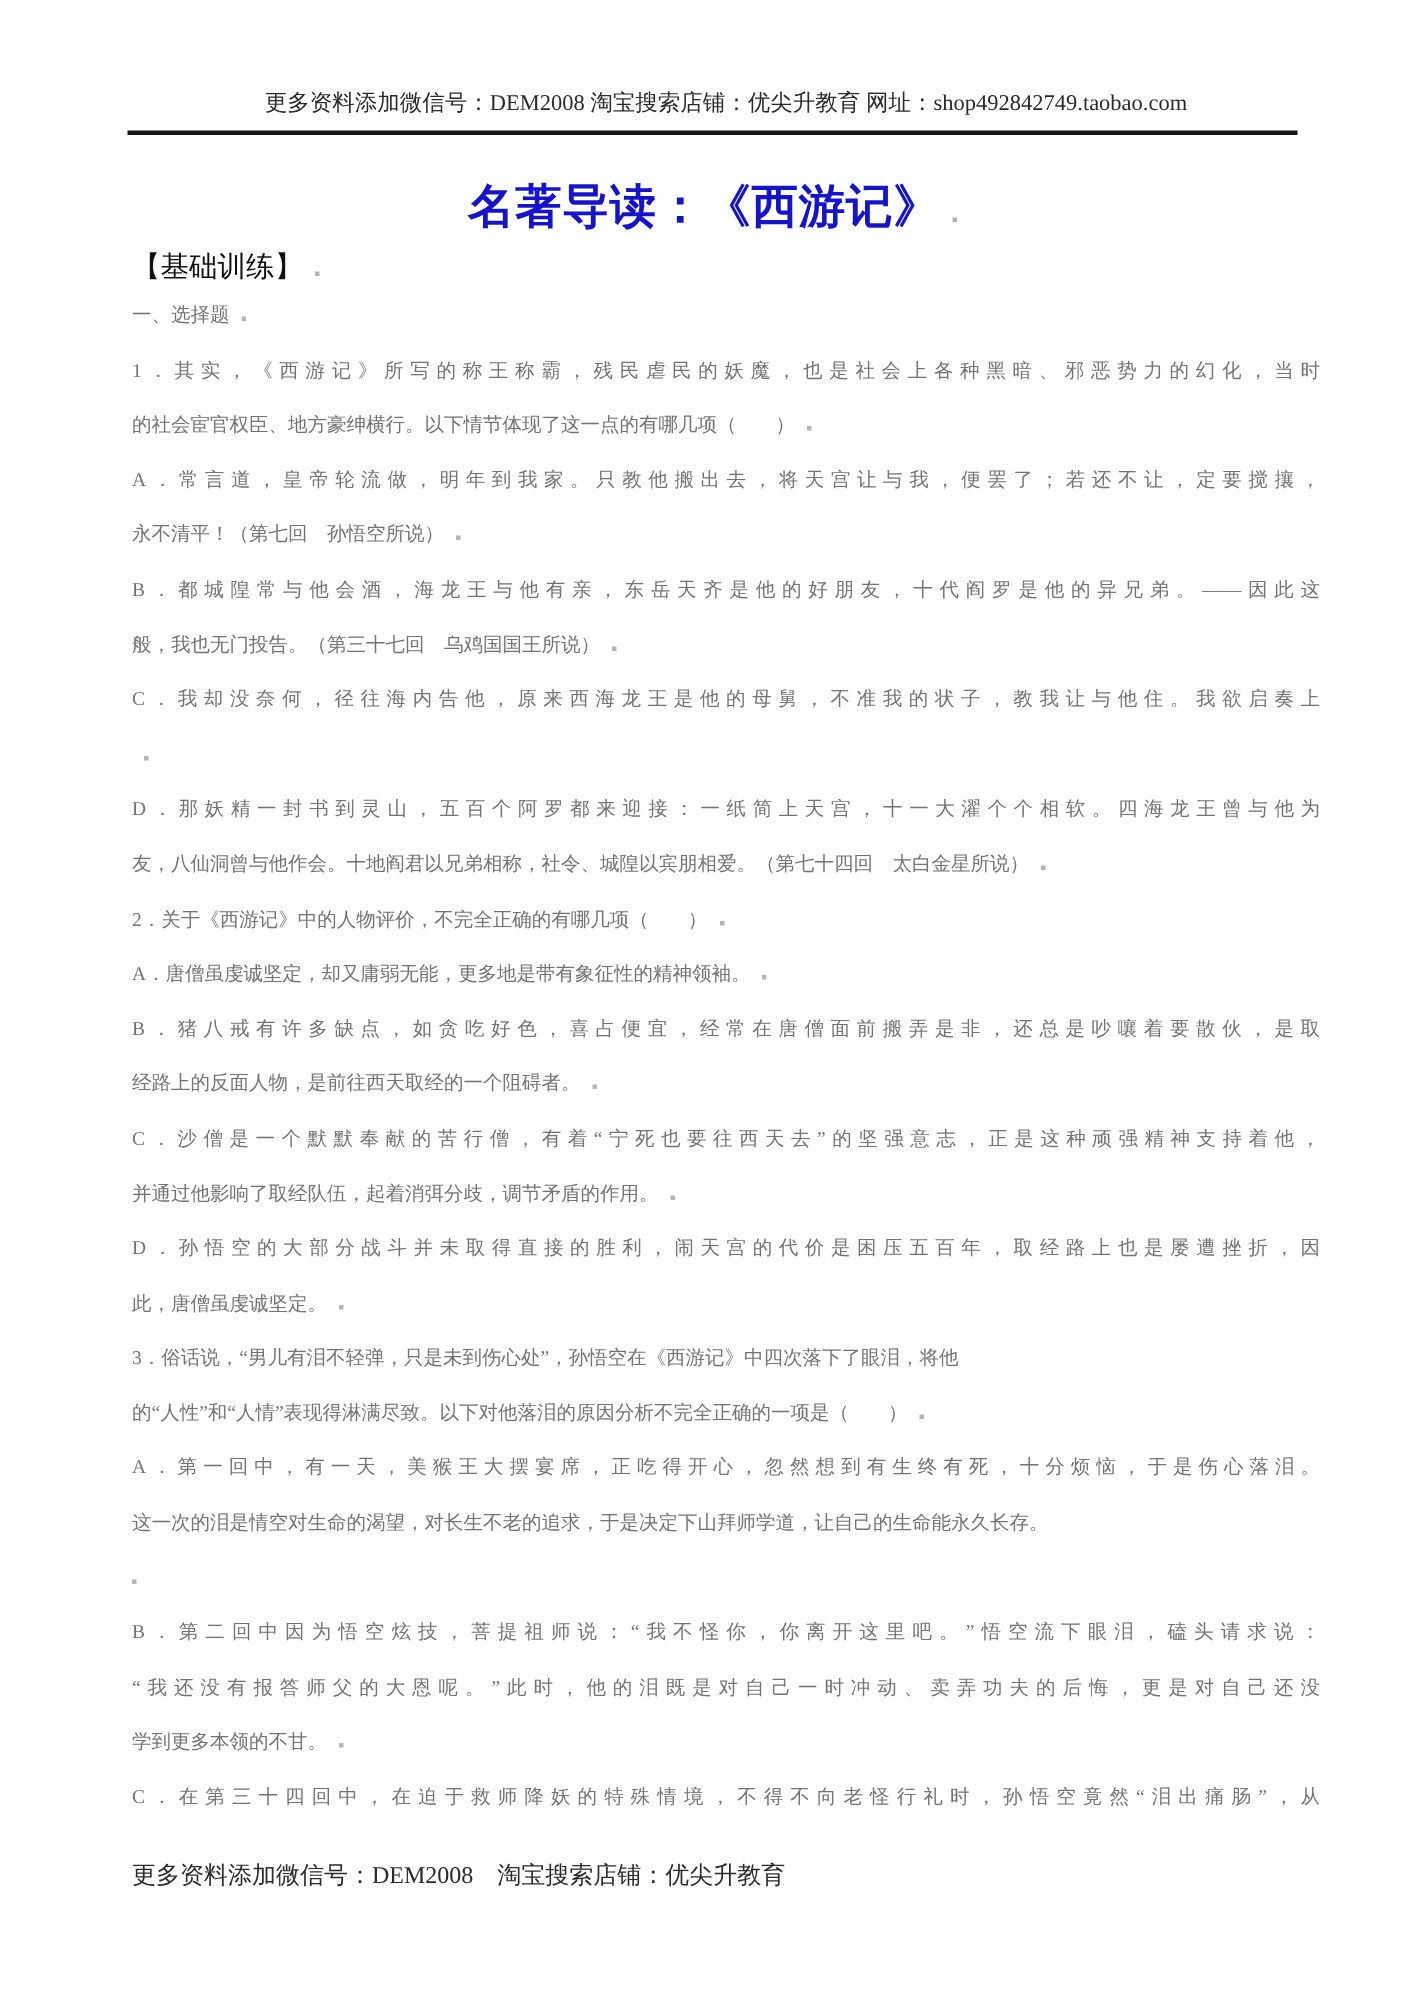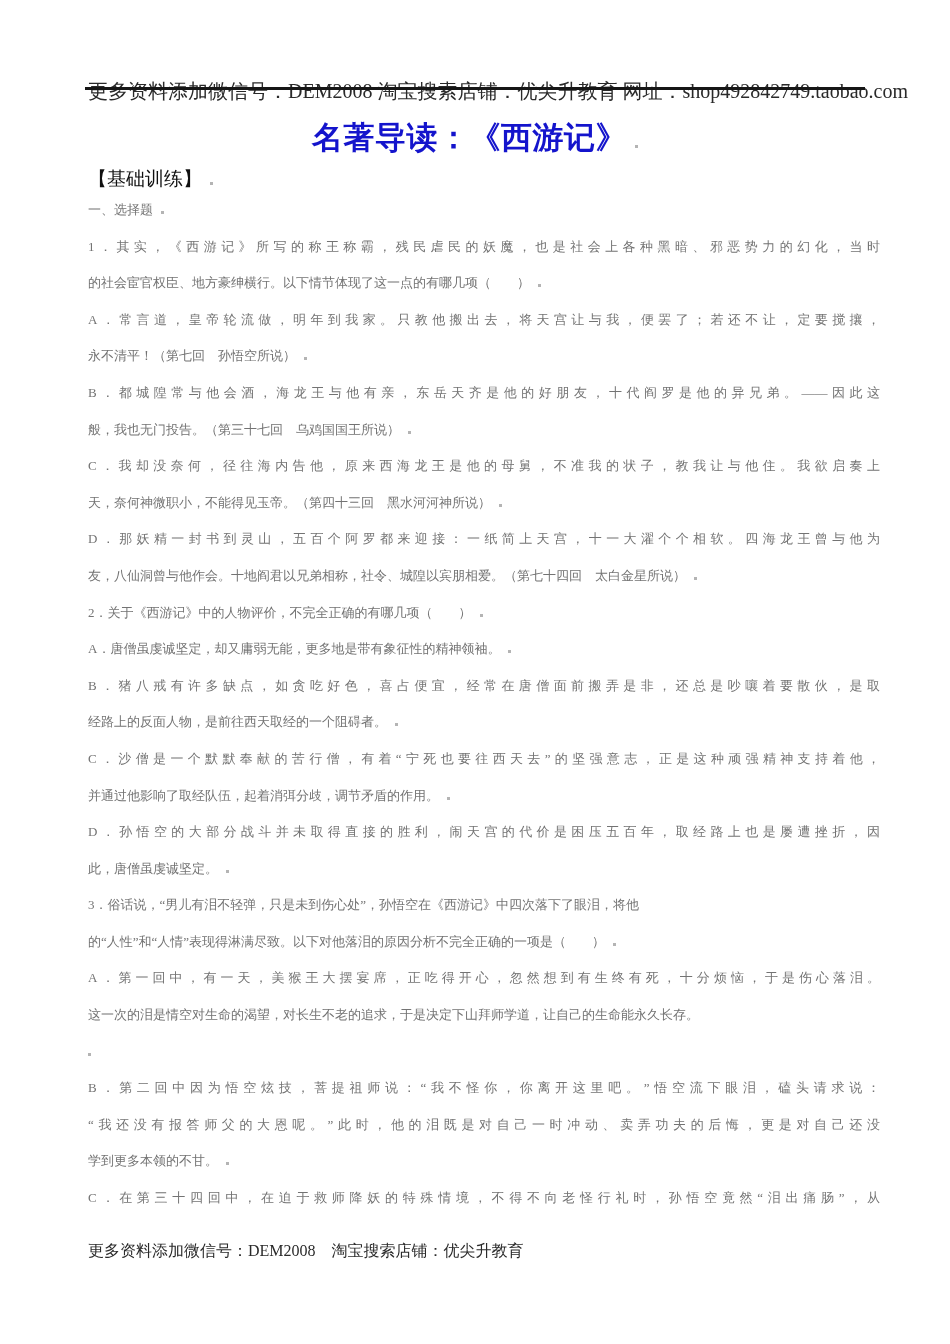--- a/index.html
+++ b/index.html
@@ -6,23 +6,23 @@
   body {
     width: 950px; height: 1344px;
     background: #ffffff;
     position: relative;
     font-family: "Liberation Serif", "DejaVu Serif", serif;
     color: #1b1b1b;
     overflow: hidden;
   }
   .header-note {
     position: absolute;
-    top: 81px; left: 88px; width: 792px;
+    top: 59px; left: 88px; width: 792px;
     text-align: center;
-    font-size: 20px; line-height: 20px;
+    font-size: 15px; line-height: 20px;
     color: #2a2a2a;
     white-space: nowrap;
   }
   .header-divider {
     position: absolute;
     top: 87px; left: 85px; width: 780px; height: 2.5px;
     background: #161616;
   }
   .doc-title {
     position: absolute;
@@ -94,21 +94,21 @@
 
 <div class="body-lines">
     <div class="line left"><span>一、选择题</span><span class="pmark"></span></div>
     <div class="line just"><span>1．其实，《西游记》所写的称王称霸，残民虐民的妖魔，也是社会上各种黑暗、邪恶势力的幻化，当时</span></div>
     <div class="line left"><span>的社会宦官权臣、地方豪绅横行。以下情节体现了这一点的有哪几项（　　）</span><span class="pmark"></span></div>
     <div class="line just"><span>A．常言道，皇帝轮流做，明年到我家。只教他搬出去，将天宫让与我，便罢了；若还不让，定要搅攘，</span></div>
     <div class="line left"><span>永不清平！（第七回　孙悟空所说）</span><span class="pmark"></span></div>
     <div class="line just"><span>B．都城隍常与他会酒，海龙王与他有亲，东岳天齐是他的好朋友，十代阎罗是他的异兄弟。——因此这</span></div>
     <div class="line left"><span>般，我也无门投告。（第三十七回　乌鸡国国王所说）</span><span class="pmark"></span></div>
     <div class="line just"><span>C．我却没奈何，径往海内告他，原来西海龙王是他的母舅，不准我的状子，教我让与他住。我欲启奏上</span></div>
-    <div class="line left"><span>天，奈何神微职小，不能得见玉帝。（第四十三回　黑水河河神所说）</span><span class="pmark"></span></div>
+    <div class="line left"><span class="pmark"></span></div>
     <div class="line just"><span>D．那妖精一封书到灵山，五百个阿罗都来迎接：一纸简上天宫，十一大濯个个相软。四海龙王曾与他为</span></div>
     <div class="line left"><span>友，八仙洞曾与他作会。十地阎君以兄弟相称，社令、城隍以宾朋相爱。（第七十四回　太白金星所说）</span><span class="pmark"></span></div>
     <div class="line left"><span>2．关于《西游记》中的人物评价，不完全正确的有哪几项（　　）</span><span class="pmark"></span></div>
     <div class="line left"><span>A．唐僧虽虔诚坚定，却又庸弱无能，更多地是带有象征性的精神领袖。</span><span class="pmark"></span></div>
     <div class="line just"><span>B．猪八戒有许多缺点，如贪吃好色，喜占便宜，经常在唐僧面前搬弄是非，还总是吵嚷着要散伙，是取</span></div>
     <div class="line left"><span>经路上的反面人物，是前往西天取经的一个阻碍者。</span><span class="pmark"></span></div>
     <div class="line just"><span>C．沙僧是一个默默奉献的苦行僧，有着“宁死也要往西天去”的坚强意志，正是这种顽强精神支持着他，</span></div>
     <div class="line left"><span>并通过他影响了取经队伍，起着消弭分歧，调节矛盾的作用。</span><span class="pmark"></span></div>
     <div class="line just"><span>D．孙悟空的大部分战斗并未取得直接的胜利，闹天宫的代价是困压五百年，取经路上也是屡遭挫折，因</span></div>
     <div class="line left"><span>此，唐僧虽虔诚坚定。</span><span class="pmark"></span></div>

